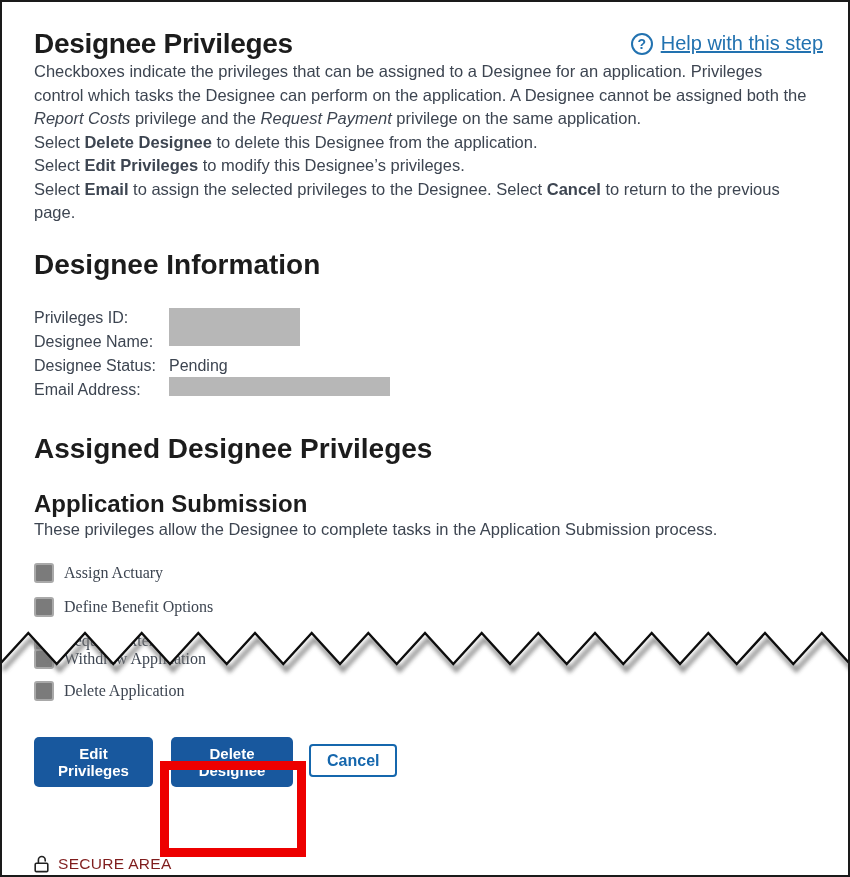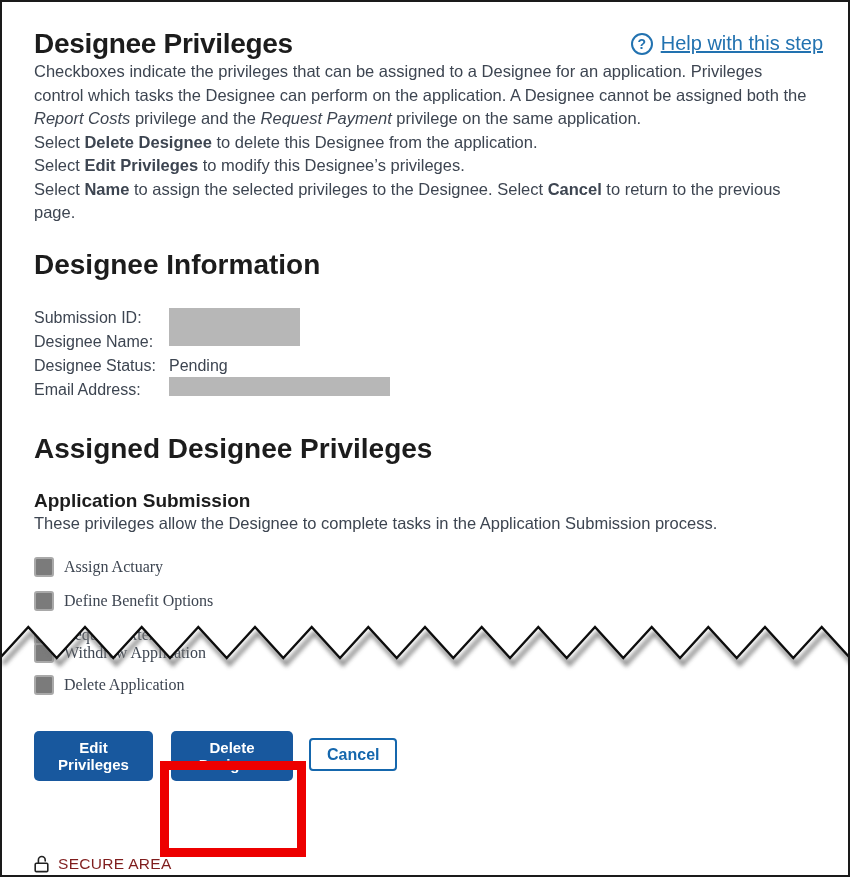--- a/index.html
+++ b/index.html
@@ -55,21 +55,21 @@
   }
   .p1{margin-top:24px;}
   .psel{margin-top:20px;}
 
   h2{
     margin:0;font-size:28px;line-height:26px;font-weight:bold;color:var(--ink);
   }
   .h2-info{margin-top:27px;}
   .h2-assigned{margin-top:30px;}
   h3{
-    margin:0;font-size:19px;font-weight:bold;color:var(--ink);margin-top:28px;
+    margin:0;font-size:24px;font-weight:bold;color:var(--ink);margin-top:28px;
   }
   .group-desc{margin-top:24px;}
 
   
   .fields{
     position:relative;margin-top:28px;height:100px;font-size:16px;
   }
   .field-row{display:flex;height:24px;align-items:center;}
   .field-label{width:135px;flex:0 0 auto;}
   .field-value{padding-left:0;}
@@ -140,27 +140,27 @@
     <h1>Designee Privileges</h1>
     <a class="help-link" href="#">
       <span class="help-icon">?</span>
       <span class="help-text">Help with this step</span>
     </a>
   </div>
 
   <p class="copy p1"><span>Checkboxes indicate the privileges that can be assigned to a Designee for an application. Privileges control which tasks the Designee can perform on the application. A Designee cannot be assigned both the </span><span style="font-style: italic;">Report Costs</span><span> privilege and the </span><span style="font-style: italic;">Request Payment</span><span> privilege on the same application.</span></p>
   <p class="copy psel"><span>Select </span><span style="font-weight: bold;">Delete Designee</span><span> to delete this Designee from the application.</span></p>
   <p class="copy psel"><span>Select </span><span style="font-weight: bold;">Edit Privileges</span><span> to modify this Designee’s privileges.</span></p>
-  <p class="copy psel"><span>Select </span><span style="font-weight: bold;">Name</span><span> to assign the selected privileges to the Designee. Select </span><span style="font-weight: bold;">Cancel</span><span> to return to the previous page.</span></p>
+  <p class="copy psel"><span>Select </span><span style="font-weight: bold;">Email</span><span> to assign the selected privileges to the Designee. Select </span><span style="font-weight: bold;">Cancel</span><span> to return to the previous page.</span></p>
 
   <h2 class="h2-info">Designee Information</h2>
 
   <div class="fields">
     <div class="field-row">
-      <span class="field-label">Submission ID:</span>
+      <span class="field-label">Privileges ID:</span>
       <span class="field-value"></span>
     </div>
     <div class="field-row">
       <span class="field-label">Designee Name:</span>
       <span class="field-value"></span>
     </div>
     <div class="field-row">
       <span class="field-label">Designee Status:</span>
       <span class="field-value">Pending</span>
     </div>

